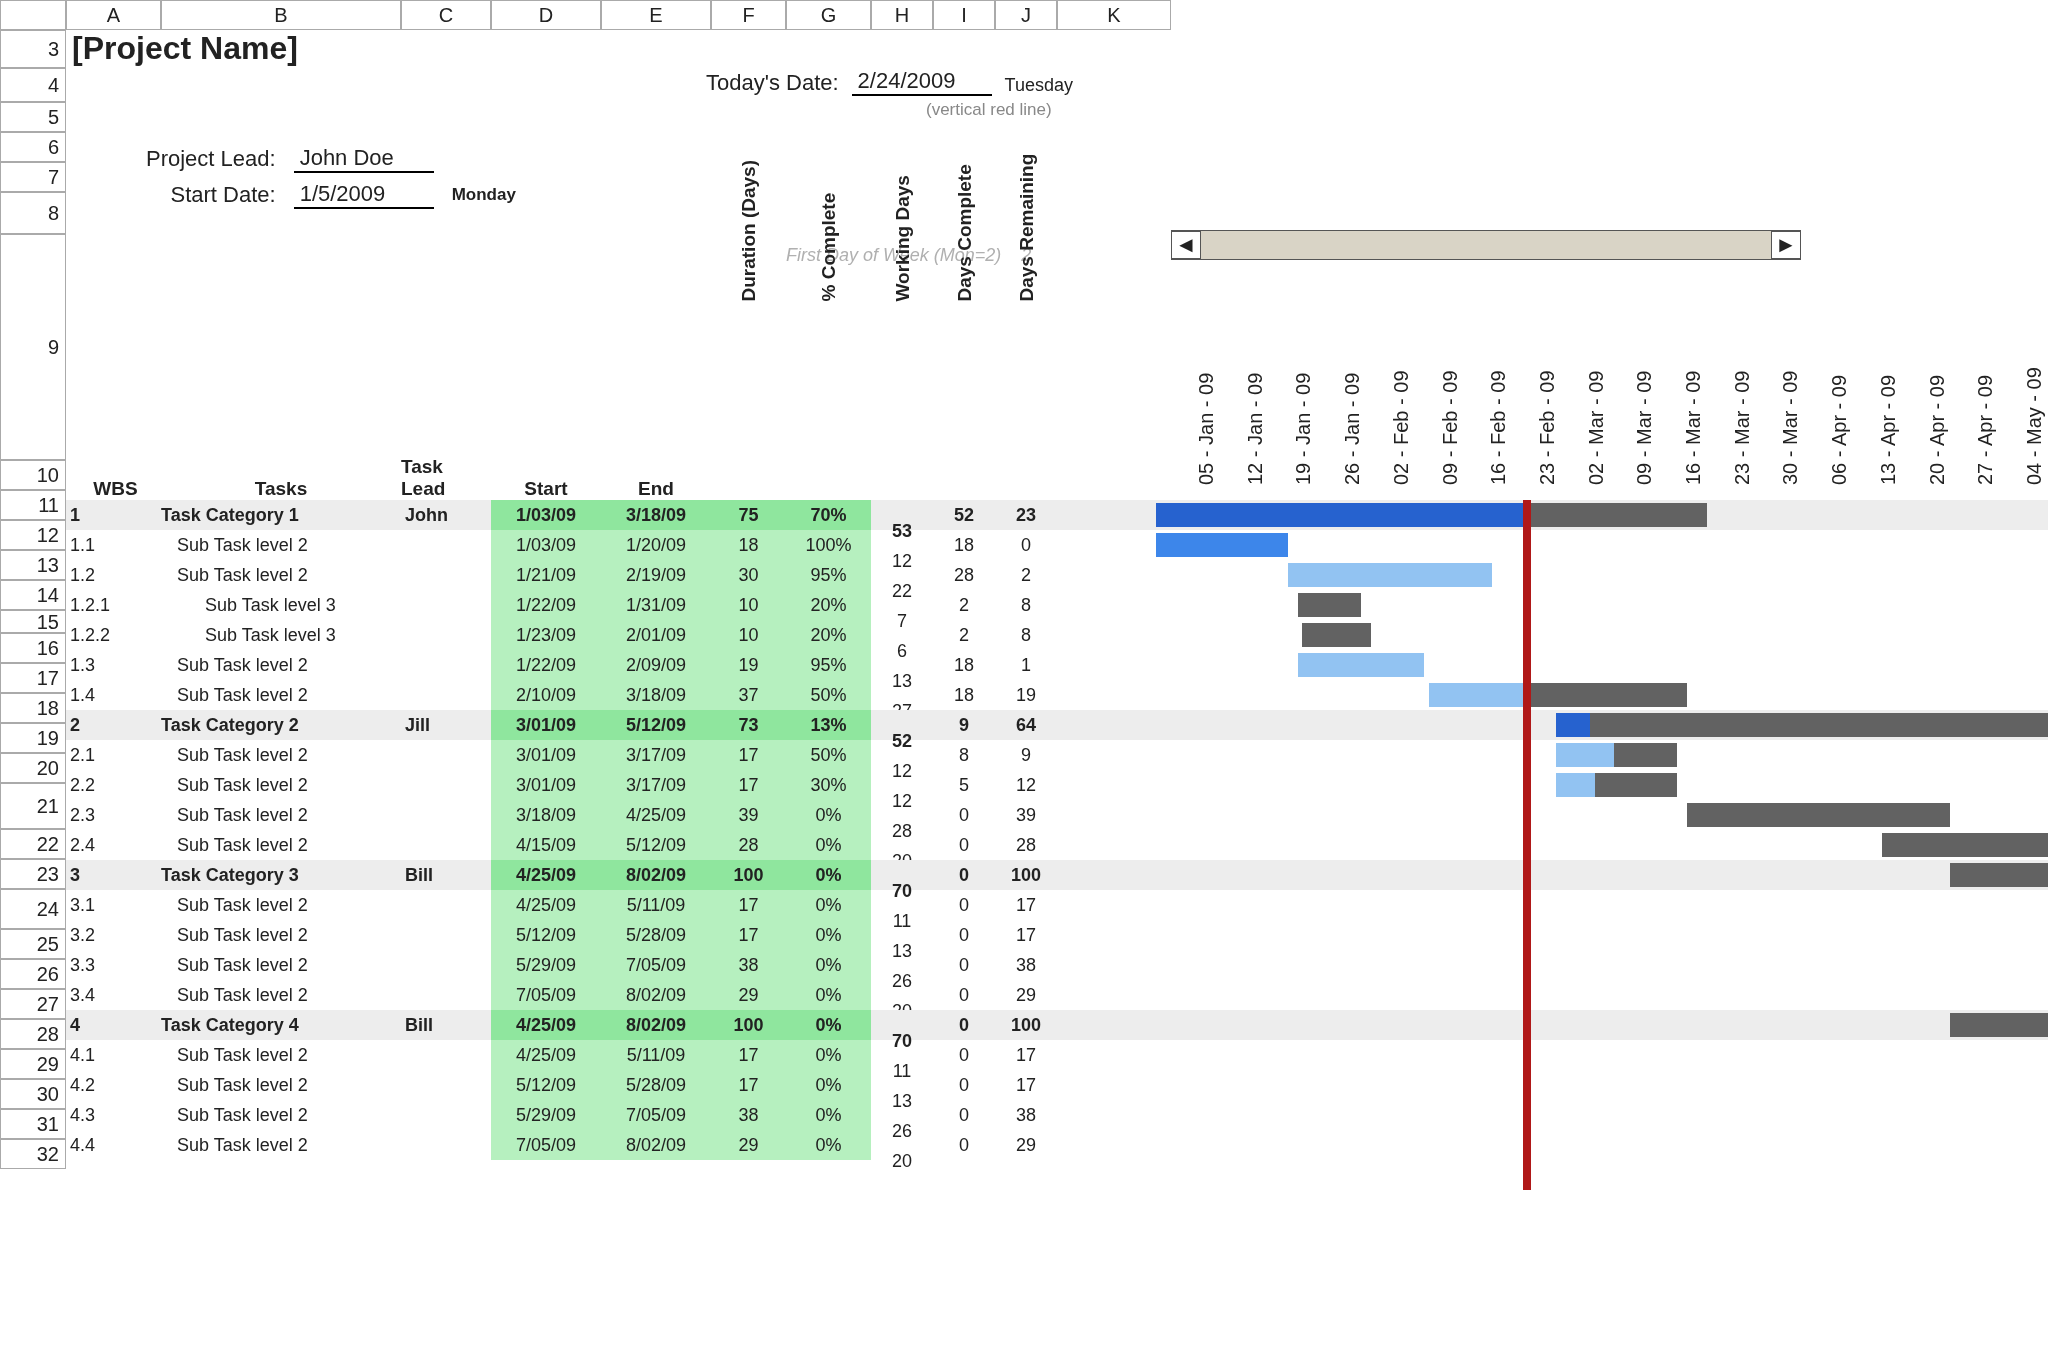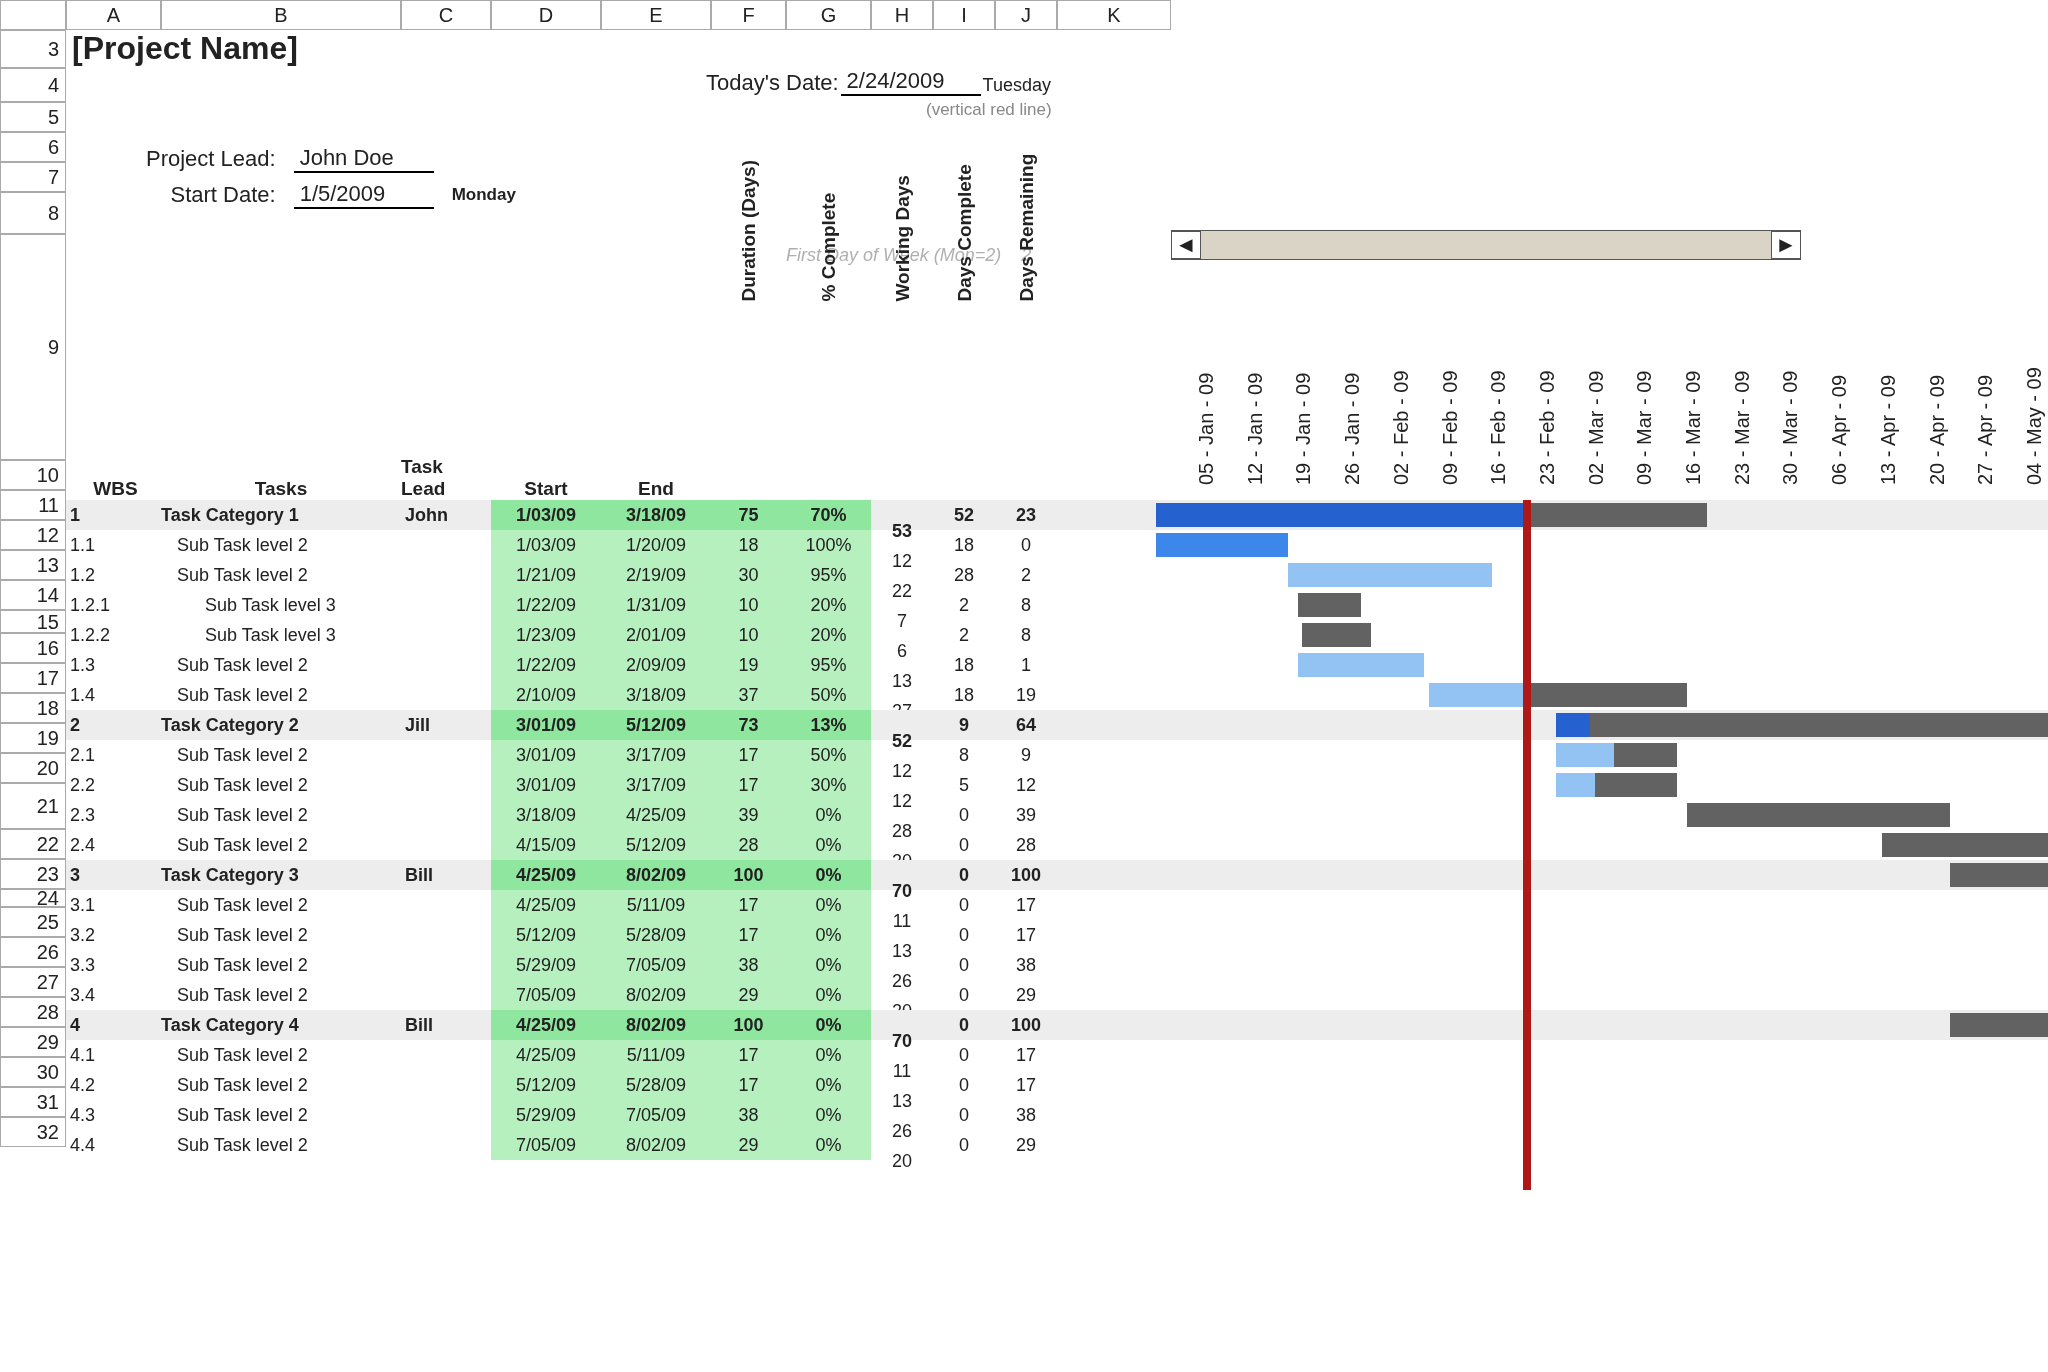--- a/index.html
+++ b/index.html
@@ -186,35 +186,35 @@
       <div class="rowhdr-cell" style="height: 30px;">14</div>
       <div class="rowhdr-cell" style="height: 23px;">15</div>
       <div class="rowhdr-cell" style="height: 30px;">16</div>
       <div class="rowhdr-cell" style="height: 30px;">17</div>
       <div class="rowhdr-cell" style="height: 30px;">18</div>
       <div class="rowhdr-cell" style="height: 30px;">19</div>
       <div class="rowhdr-cell" style="height: 30px;">20</div>
       <div class="rowhdr-cell" style="height: 46px; padding-left: 48px;">21</div>
       <div class="rowhdr-cell" style="height: 30px;">22</div>
       <div class="rowhdr-cell" style="height: 30px;">23</div>
-      <div class="rowhdr-cell" style="height: 18px;">24</div>
+      <div class="rowhdr-cell" style="height: 40px;">24</div>
       <div class="rowhdr-cell" style="height: 30px;">25</div>
       <div class="rowhdr-cell" style="height: 30px;">26</div>
       <div class="rowhdr-cell" style="height: 30px;">27</div>
       <div class="rowhdr-cell" style="height: 30px;">28</div>
       <div class="rowhdr-cell" style="height: 30px;">29</div>
       <div class="rowhdr-cell" style="height: 30px;">30</div>
       <div class="rowhdr-cell" style="height: 30px;">31</div>
       <div class="rowhdr-cell" style="height: 30px;">32</div>
     </div>
 
   <div class="info">
     <div class="title">[Project Name]</div>
 
-    <div style="position:absolute; left:640px; top:38px; display:flex; align-items:flex-end; gap:2px;">
+    <div style="position:absolute; left:640px; top:38px; display:flex; align-items:flex-end; gap:13px;">
       <span class="lbl">Today's Date:</span>
       <span class="uval mono">2/24/2009</span>
       <span class="lbl" style="font-size:18px">Tuesday</span>
     </div>
     <div style="position:absolute; left:860px; top:70px;" class="note">(vertical red line)</div>
 
     <table class="infotbl" style="position:absolute; left:70px; top:110px;">
       <tbody>
           <tr>
         <td class="lbl">Project Lead:</td>

